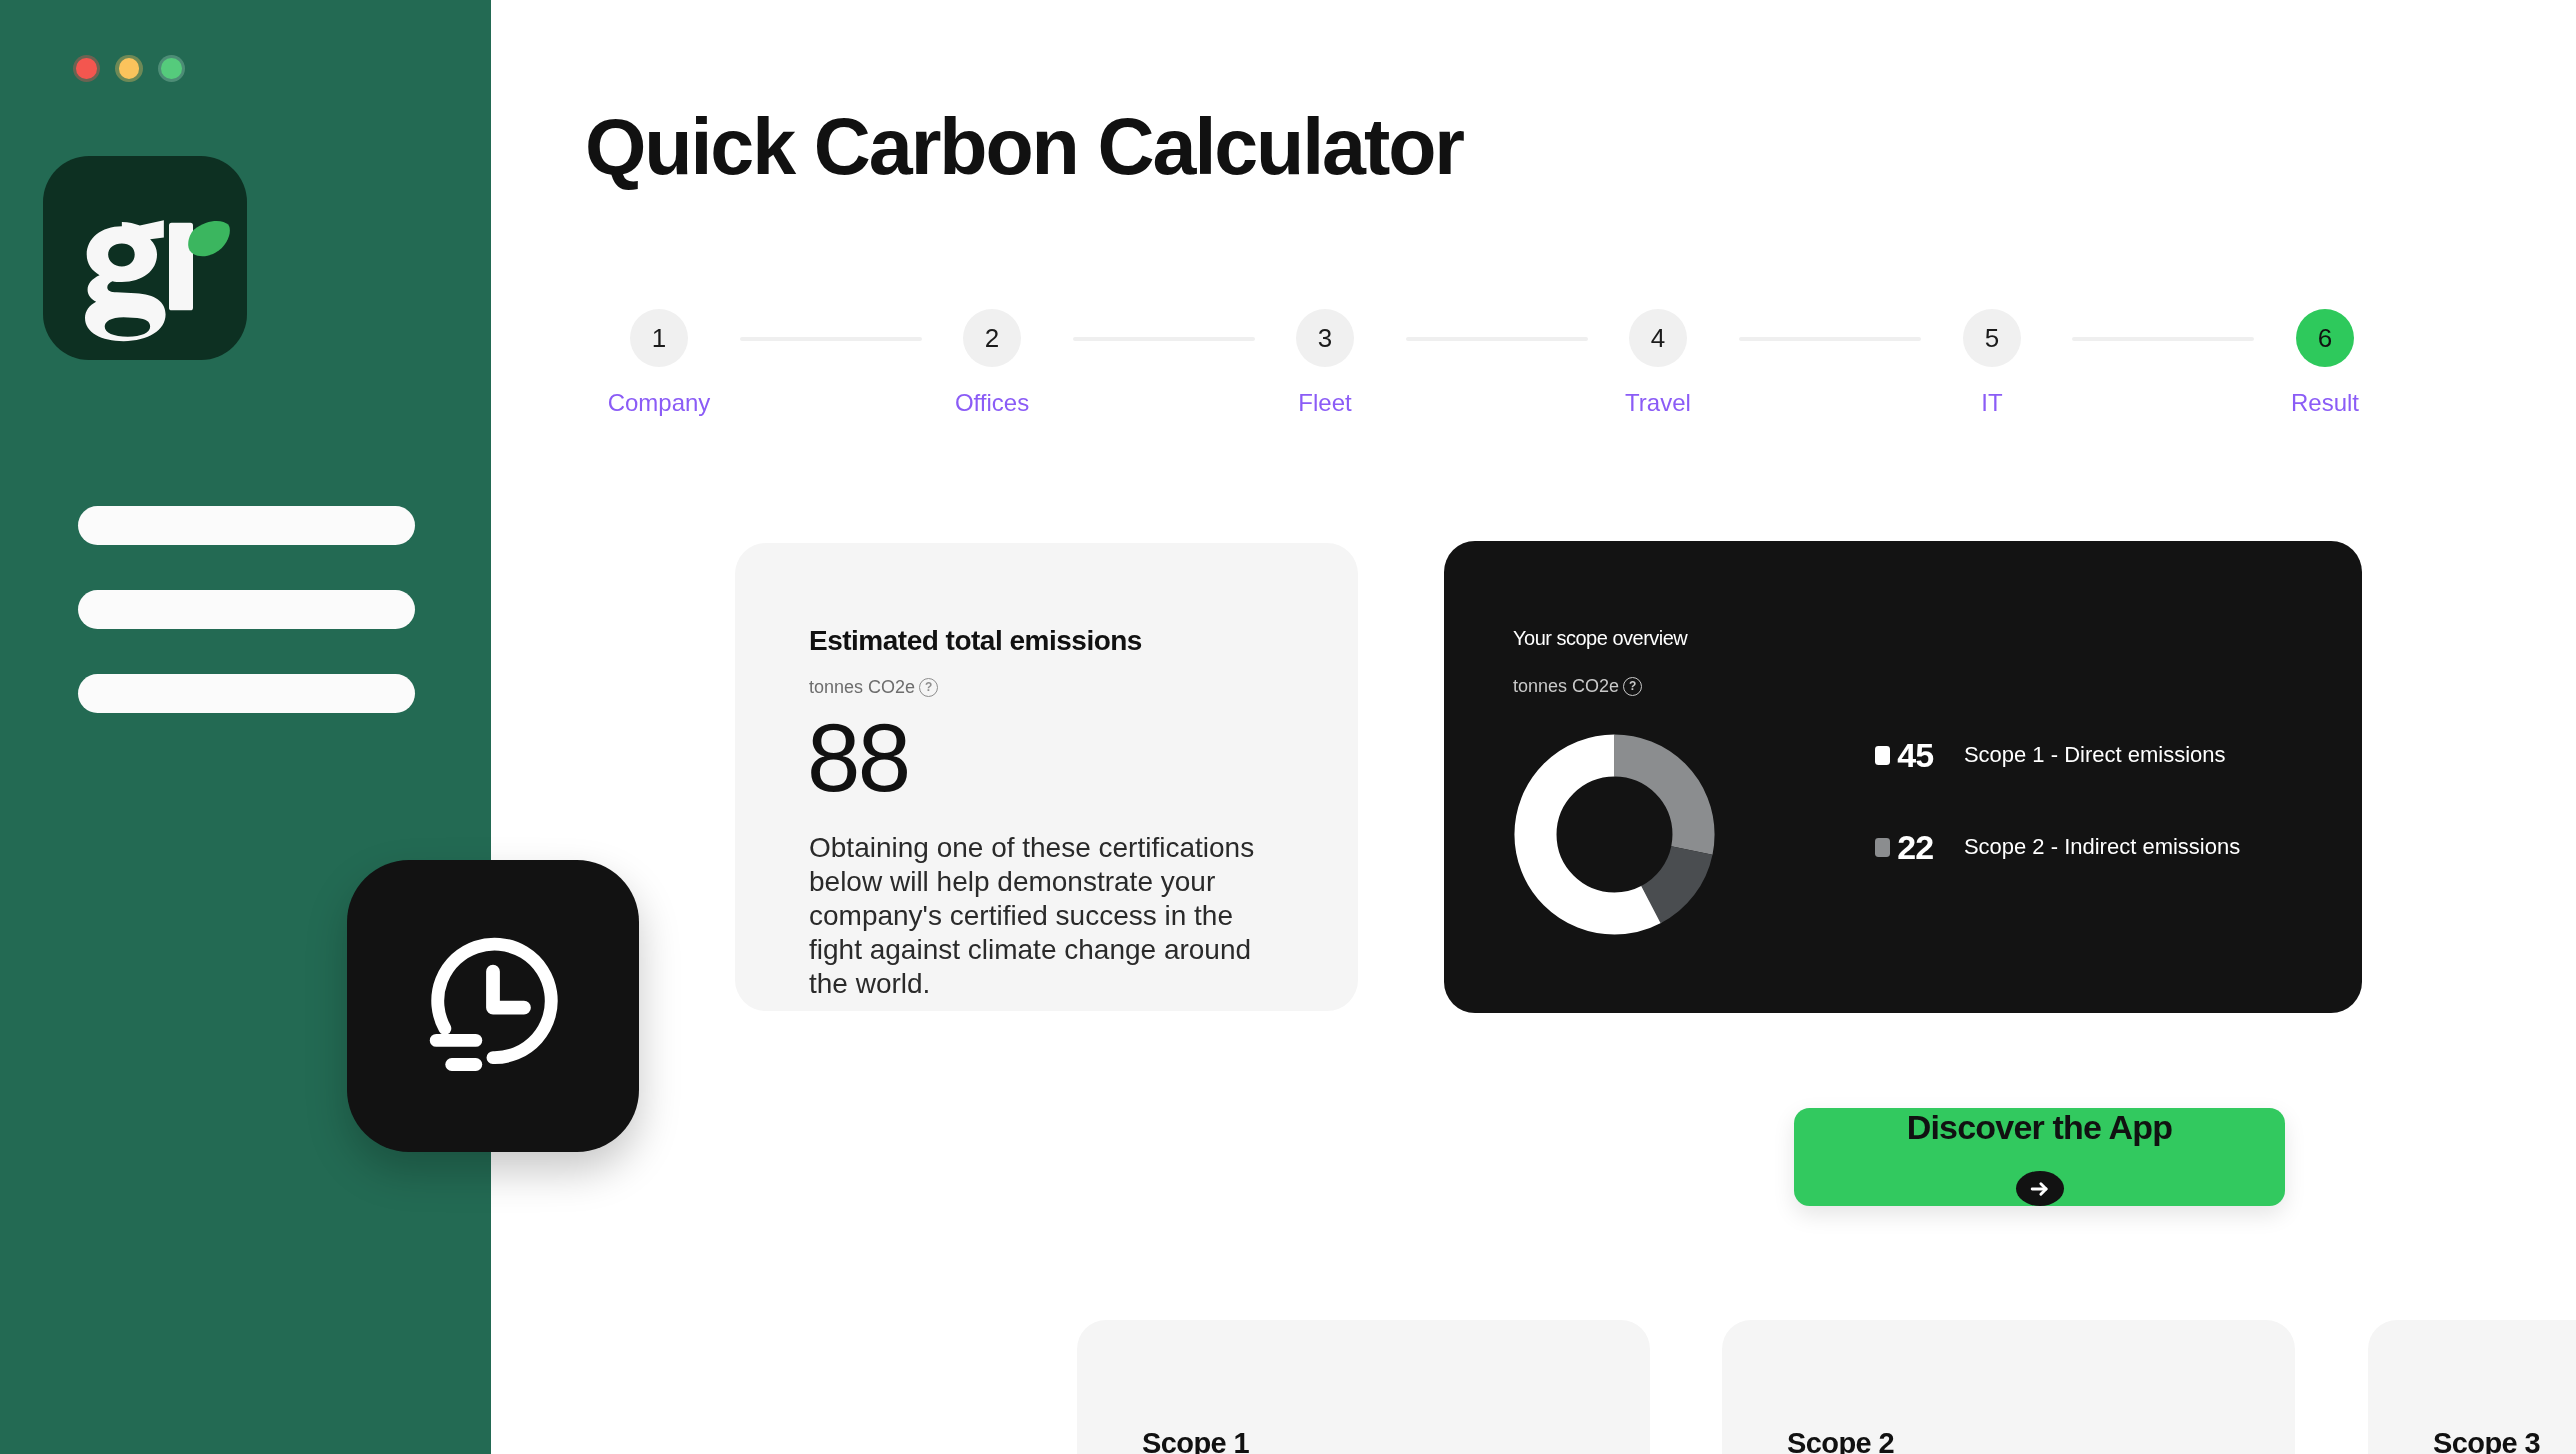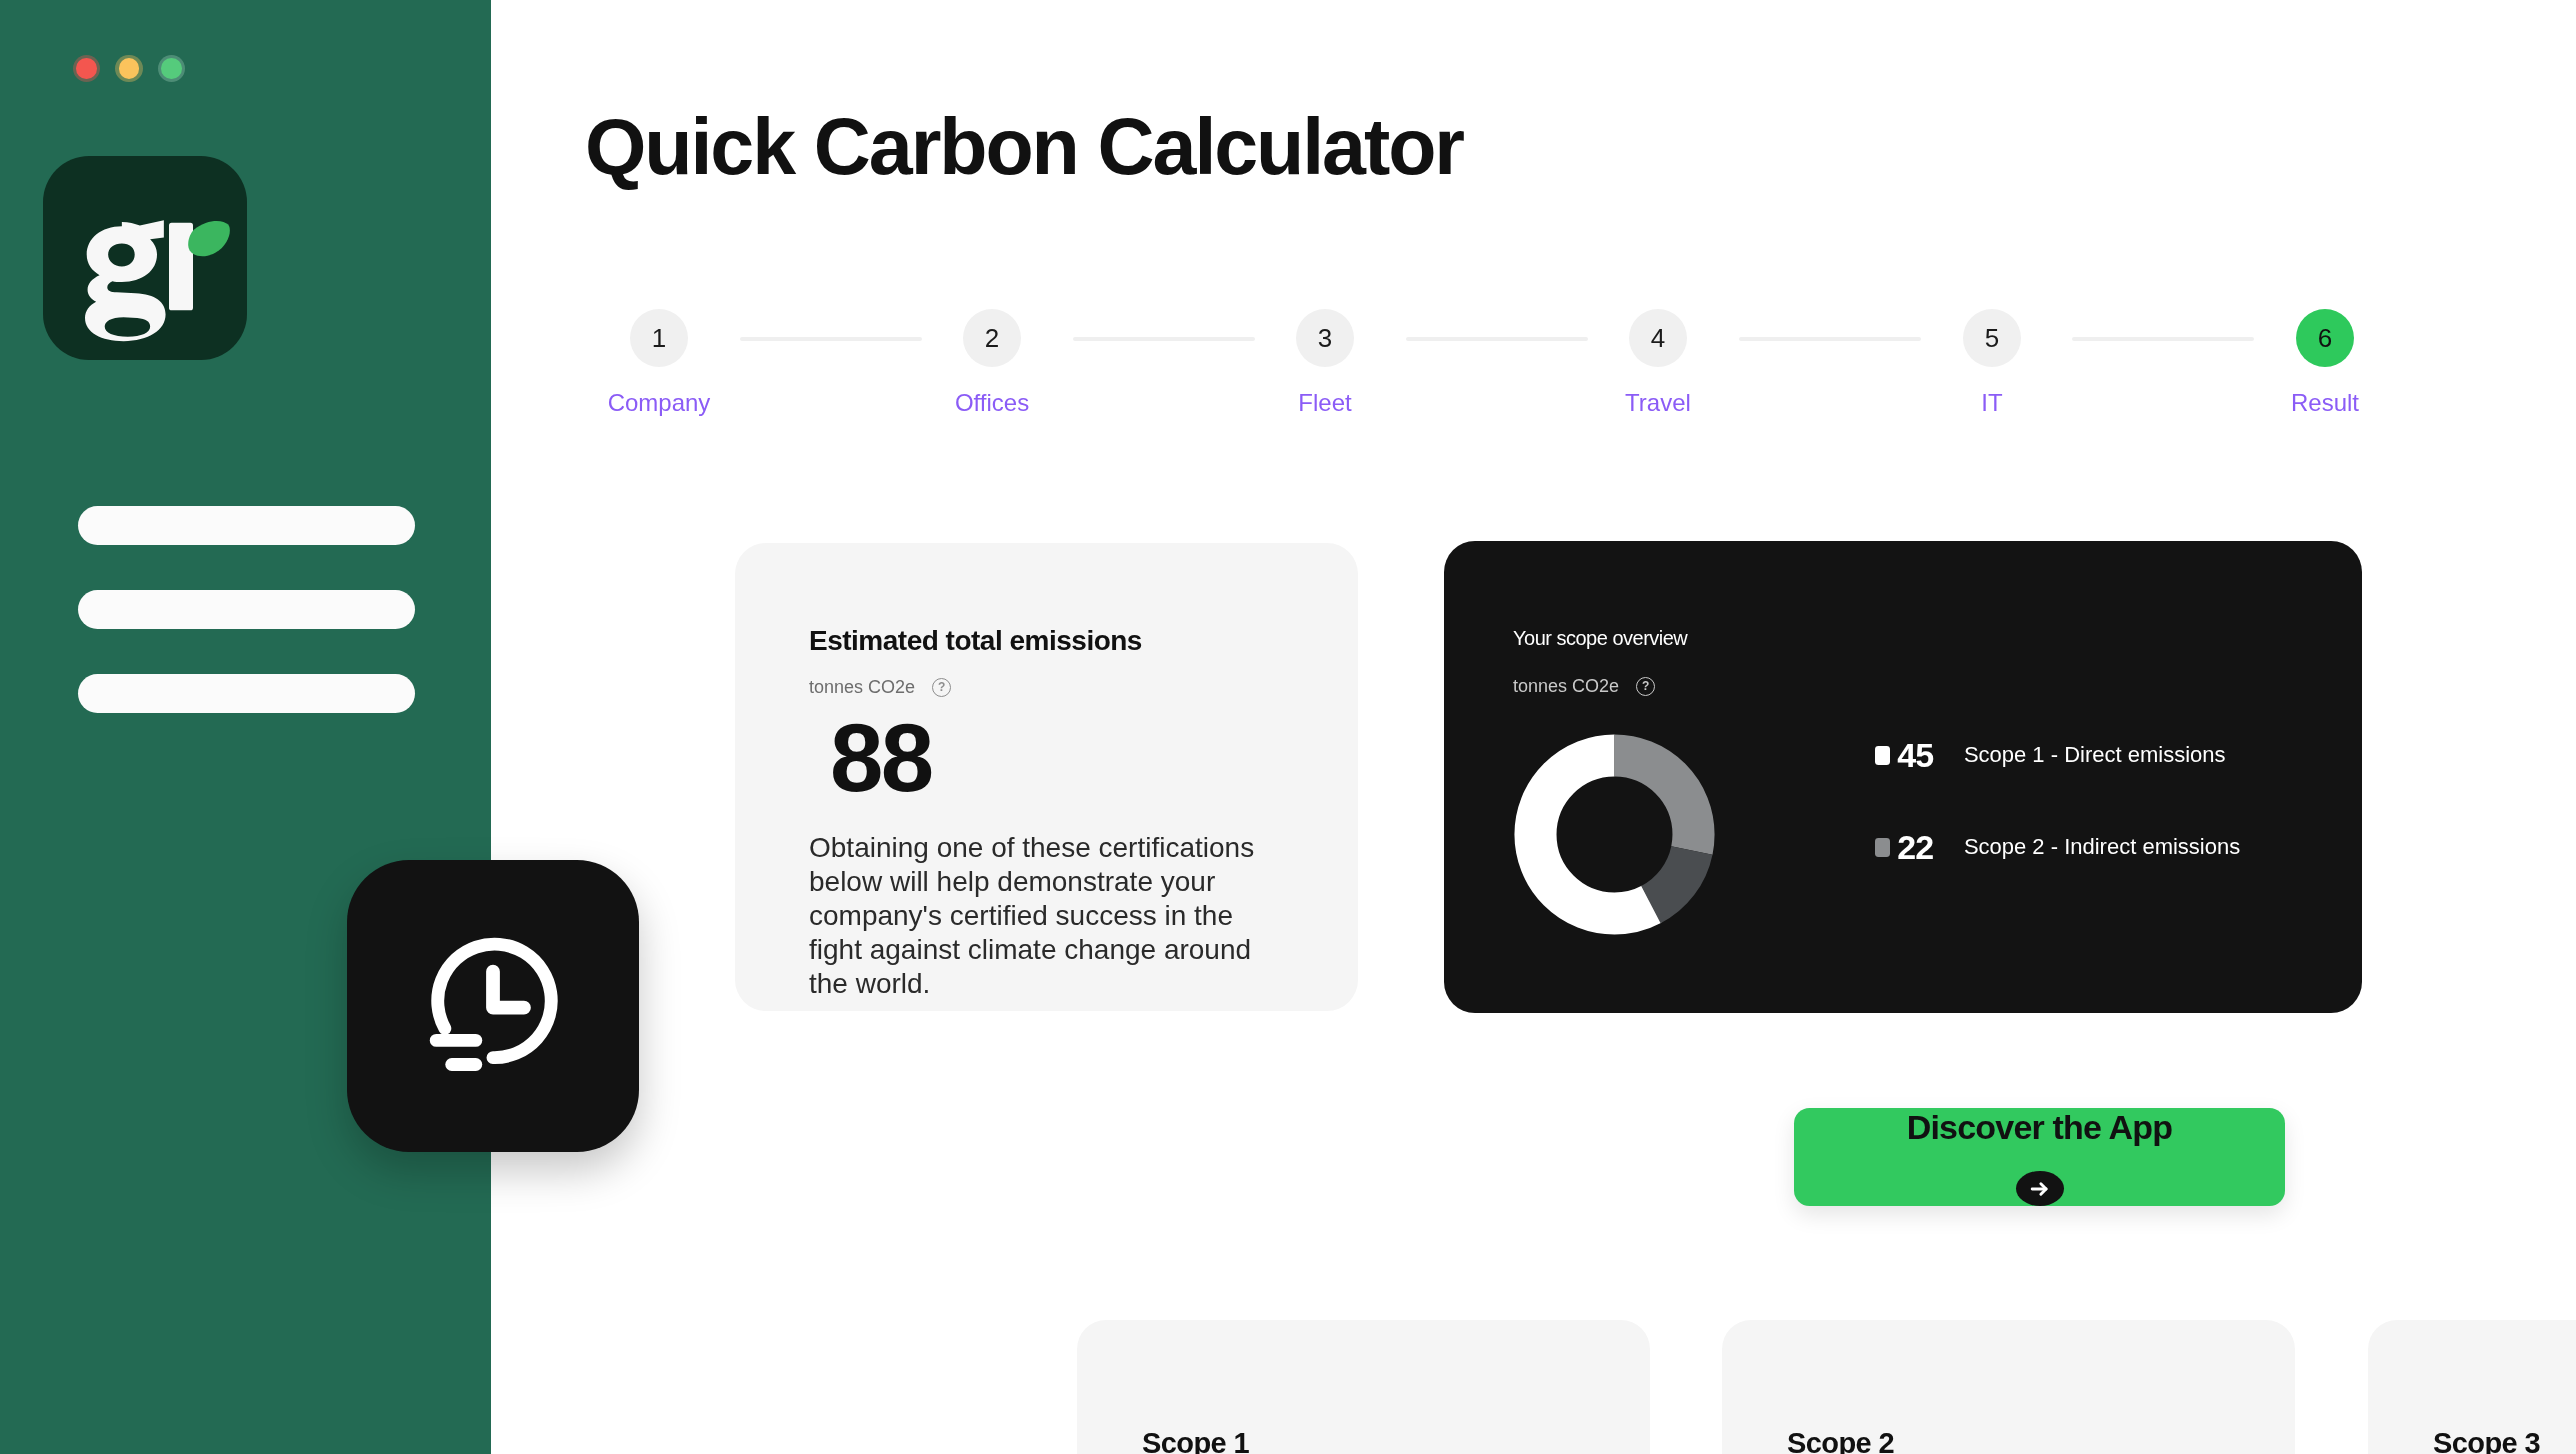--- a/index.html
+++ b/index.html
@@ -92,35 +92,35 @@
   #card-emissions {
     position:absolute; left:244px; top:543px;
     width:623px; height:468px;
     background:#f5f5f5; border-radius:31px;
   }
   #emissions-title {
     position:absolute; left:74px; top:82px;
     font-size:28px; font-weight:700; color:#111111;
     letter-spacing:-0.5px; font-stretch:condensed;
   }
-  .unit-row { display:flex; align-items:center; gap:17px; }
+  .unit-row { display:flex; align-items:center; gap:4px; }
   #emissions-unit {
     position:absolute; left:74px; top:134px;
     font-size:18px; color:#6d6d6d;
   }
   .help-icon {
     width:19px; height:19px; border-radius:50%;
     border:1.5px solid #8d8d8d; color:#8d8d8d;
     font-size:12px; line-height:16.3px; text-align:center;
     font-weight:700; flex:0 0 auto;
   }
   #emissions-value {
     position:absolute; left:72px; top:167px;
-    font-size:96px; font-weight:700; color:#111111;
-    letter-spacing:-2.6px; line-height:1; font-stretch:condensed;margin-left:23px;
+    font-size:96px; font-weight:400; color:#111111;
+    letter-spacing:-2.6px; line-height:1; font-stretch:condensed;
   }
   #emissions-desc {
     position:absolute; left:74px; top:288px; width:481px;
     font-size:28px; line-height:34px; color:#2a2a2a;
   }
 
   #card-scope {
     position:absolute; left:953px; top:541px;
     width:918px; height:472px;
     background:#131313; border-radius:31px;

